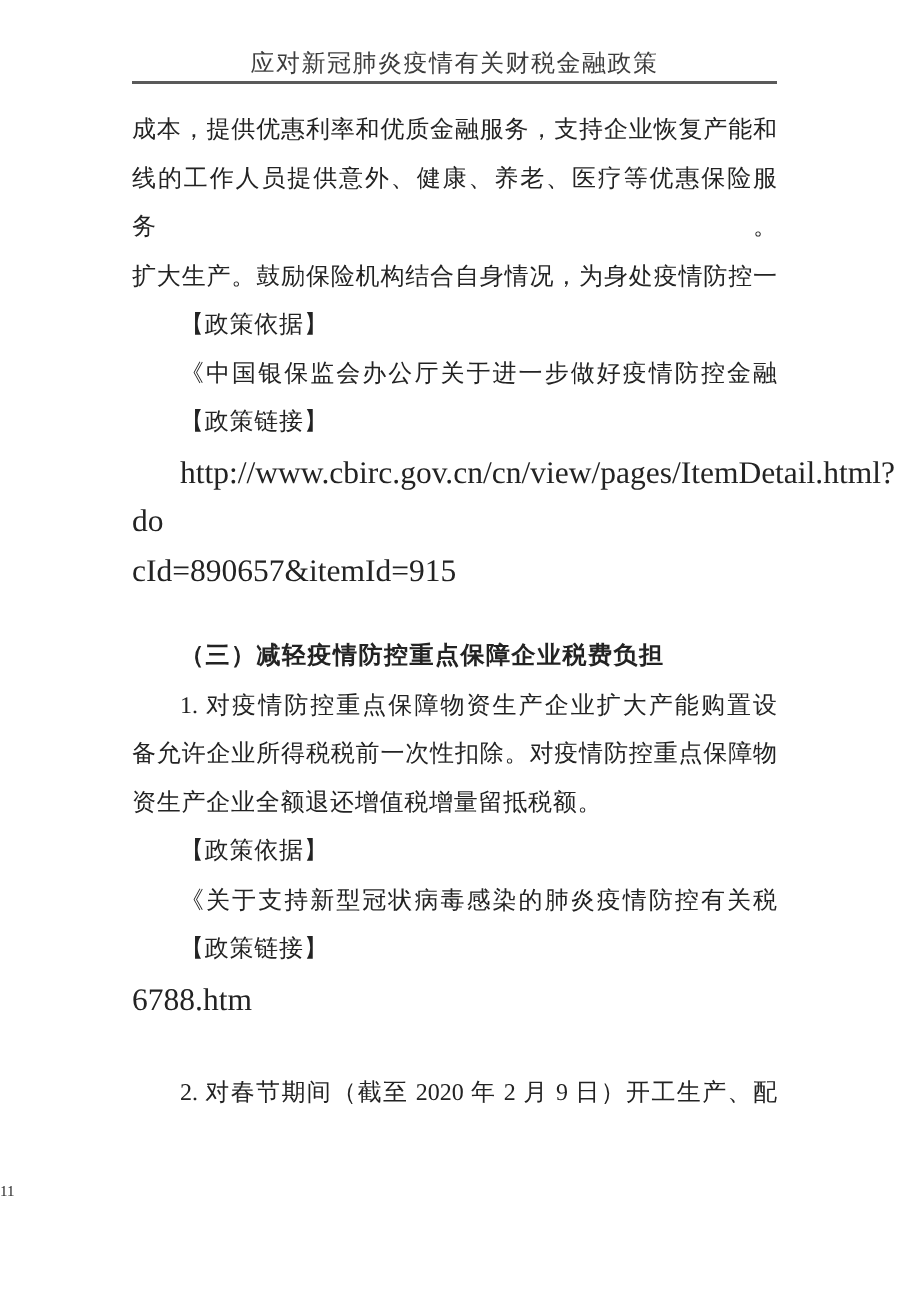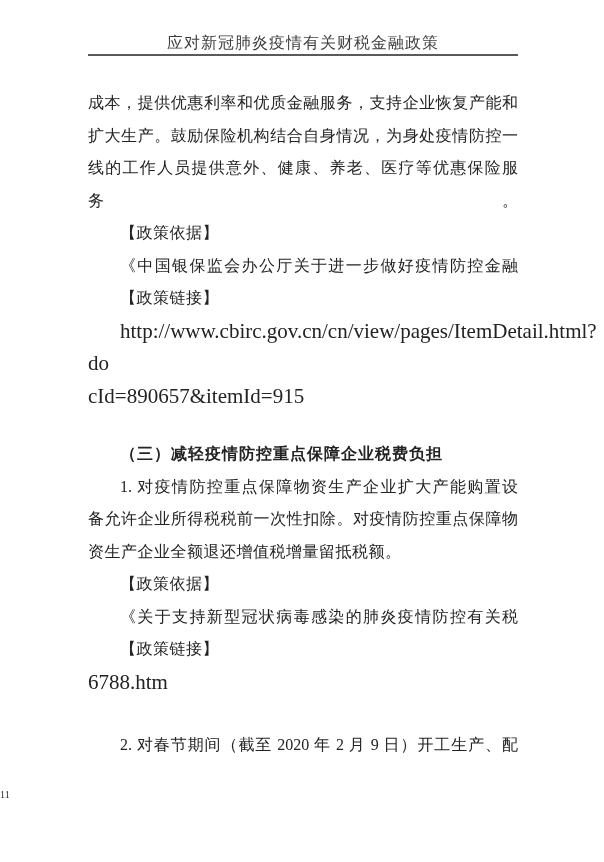--- a/index.html
+++ b/index.html
@@ -29,21 +29,20 @@
     font-size: 16px;
     line-height: 13px;
     letter-spacing: 1px;
     color: #3d3d3d;
   }
   .content {
     position: absolute;
     top: 71px;
     left: 88px;
     width: 430px;
-    margin-top: 16px;
   }
   .line {
     font-size: 16px;
     line-height: 32.5px;
     color: #232323;
     white-space: normal;
     letter-spacing: 0.5px;
   }
   .line.just {
     text-align: justify;
@@ -84,22 +83,22 @@
 </head>
 <body>
 
 <div class="page">
   <div class="header">
     <span>应对新冠肺炎疫情有关财税金融政策</span>
   </div>
 
   <div class="content">
       <div class="line just">成本，提供优惠利率和优质金融服务，支持企业恢复产能和</div>
+      <div class="line just">线的工作人员提供意外、健康、养老、医疗等优惠保险服务。</div>
       <div class="line just">扩大生产。鼓励保险机构结合自身情况，为身处疫情防控一</div>
-      <div class="line just">线的工作人员提供意外、健康、养老、医疗等优惠保险服务。</div>
       <div class="line indent">【政策依据】</div>
       <div class="line just indent">《中国银保监会办公厅关于进一步做好疫情防控金融</div>
       <div class="line indent">【政策链接】</div>
       <div class="line indent latin">http://www.cbirc.gov.cn/cn/view/pages/ItemDetail.html?do</div>
       <div class="line latin">cId=890657&amp;itemId=915</div>
       <div class="line indent bold gap-heading">（三）减轻疫情防控重点保障企业税费负担</div>
       <div class="line just indent">1. 对疫情防控重点保障物资生产企业扩大产能购置设</div>
       <div class="line just">备允许企业所得税税前一次性扣除。对疫情防控重点保障物</div>
       <div class="line">资生产企业全额退还增值税增量留抵税额。</div>
       <div class="line indent">【政策依据】</div>

